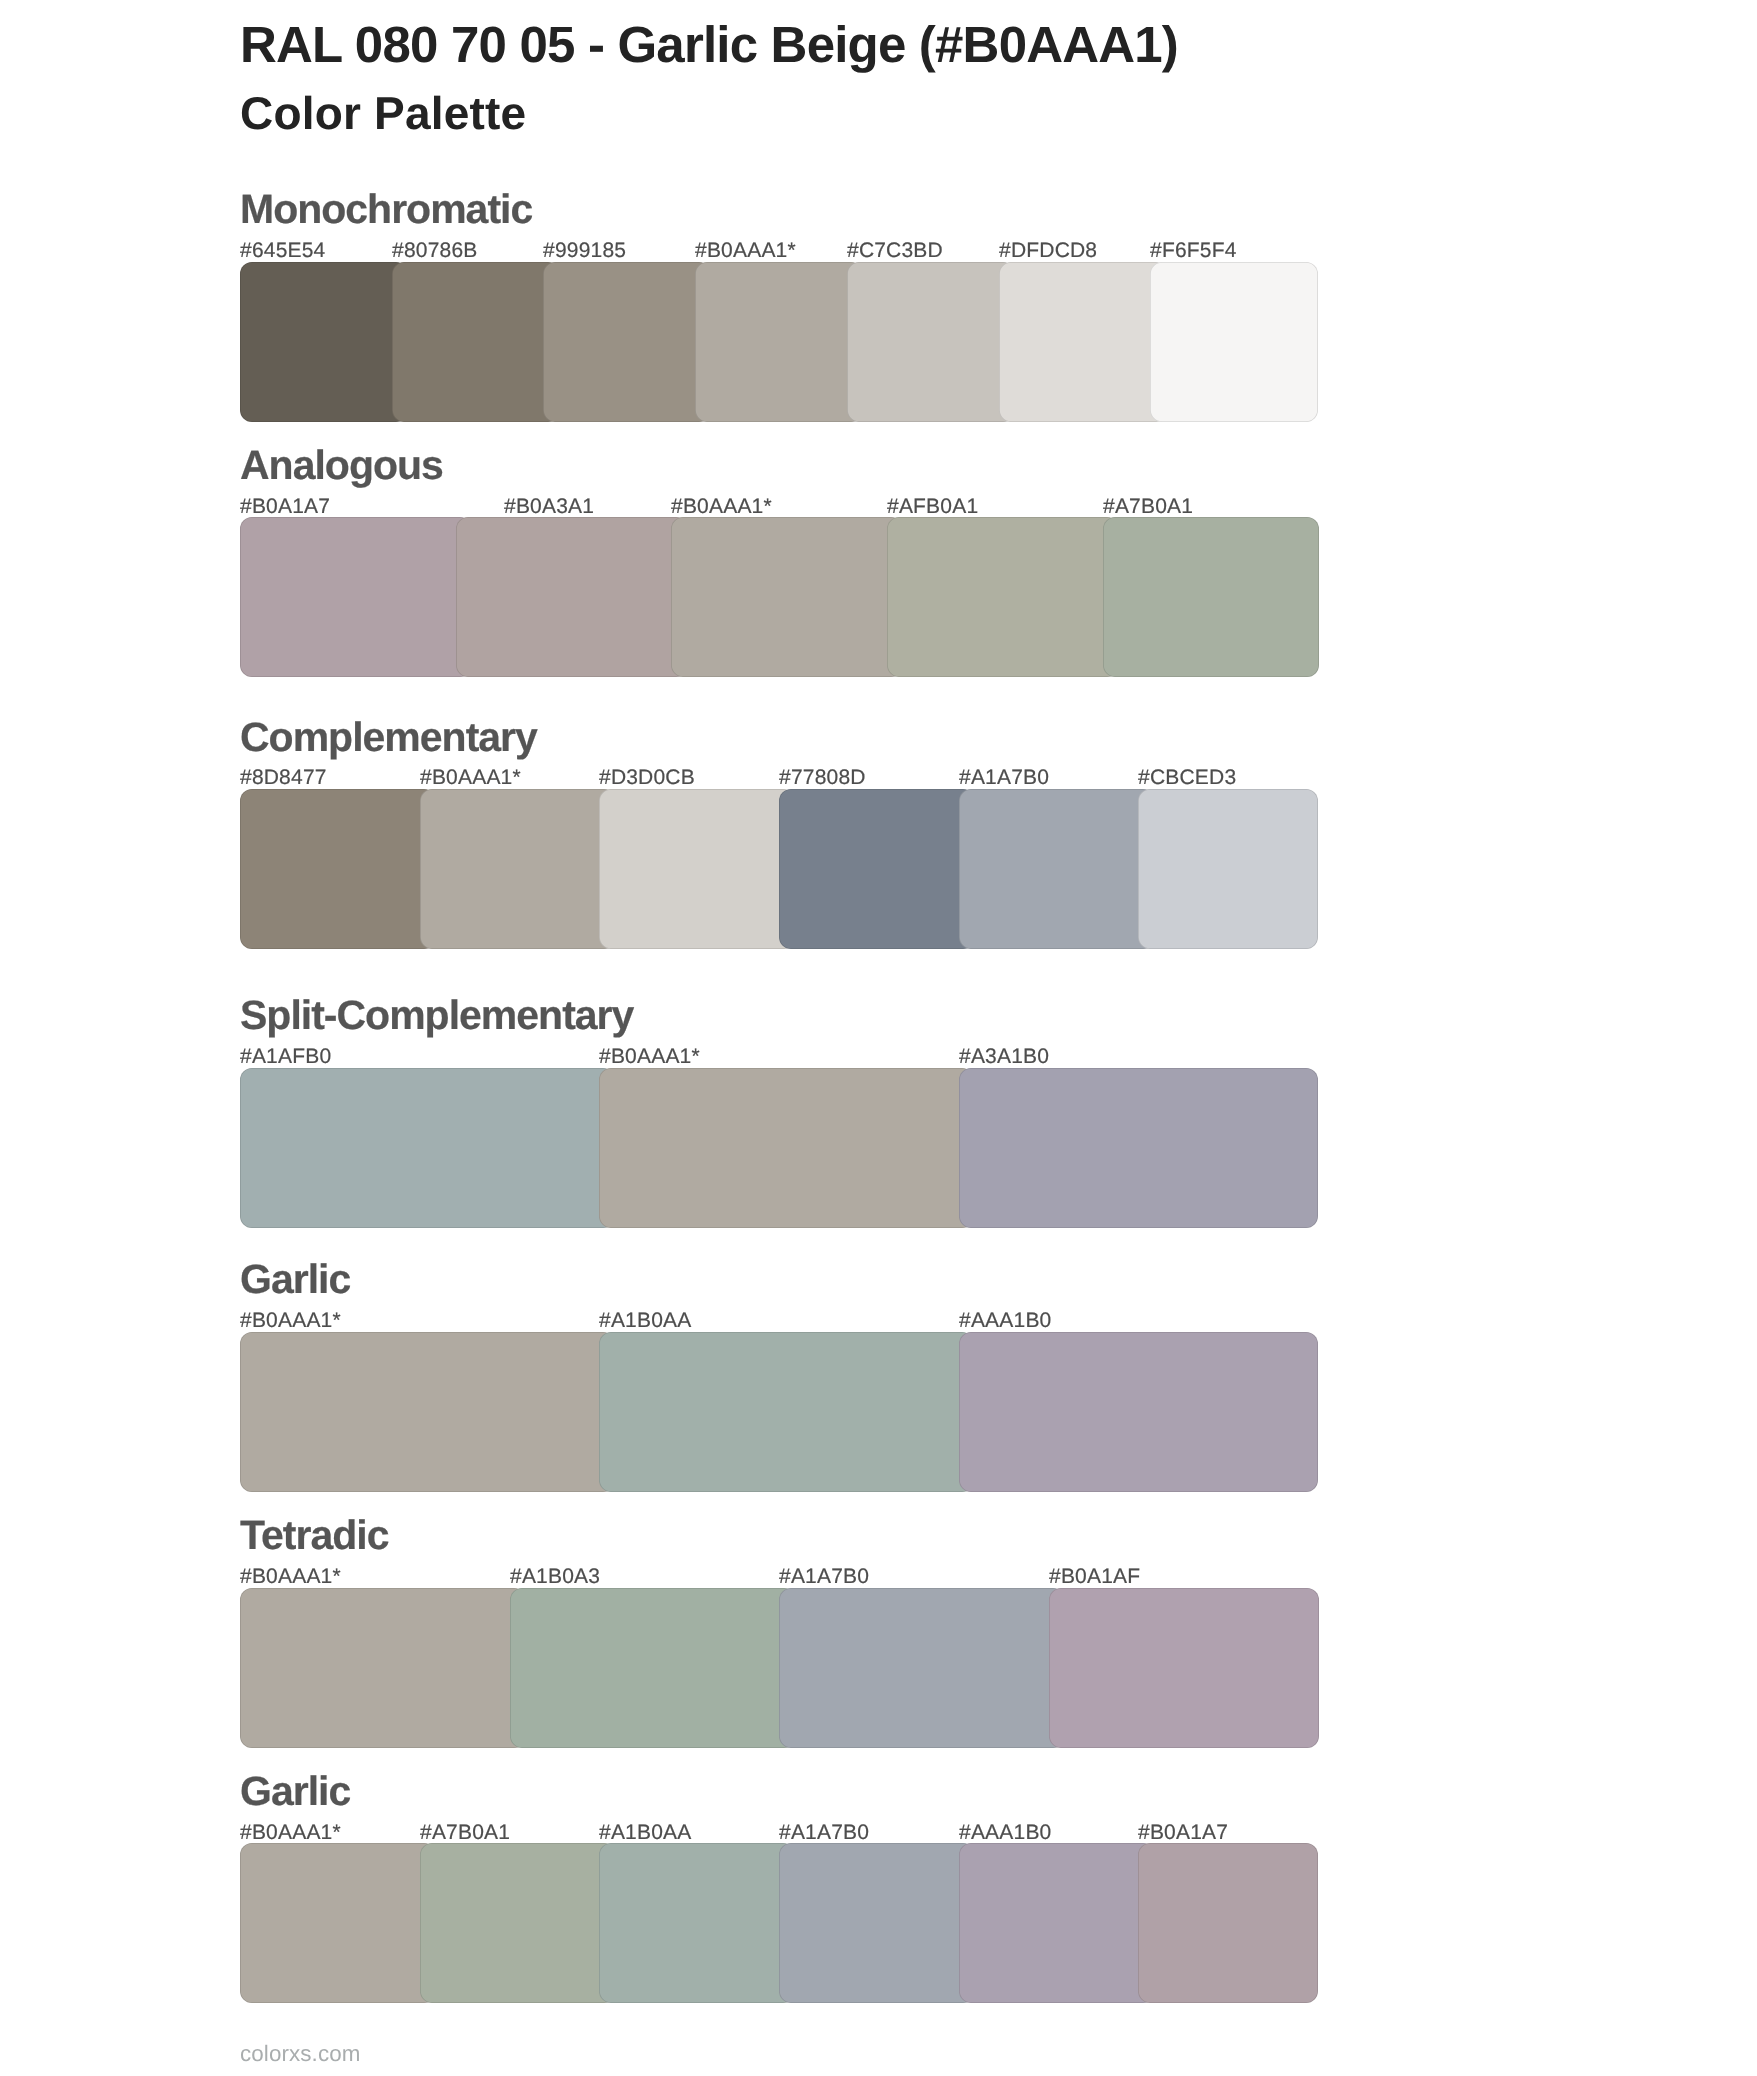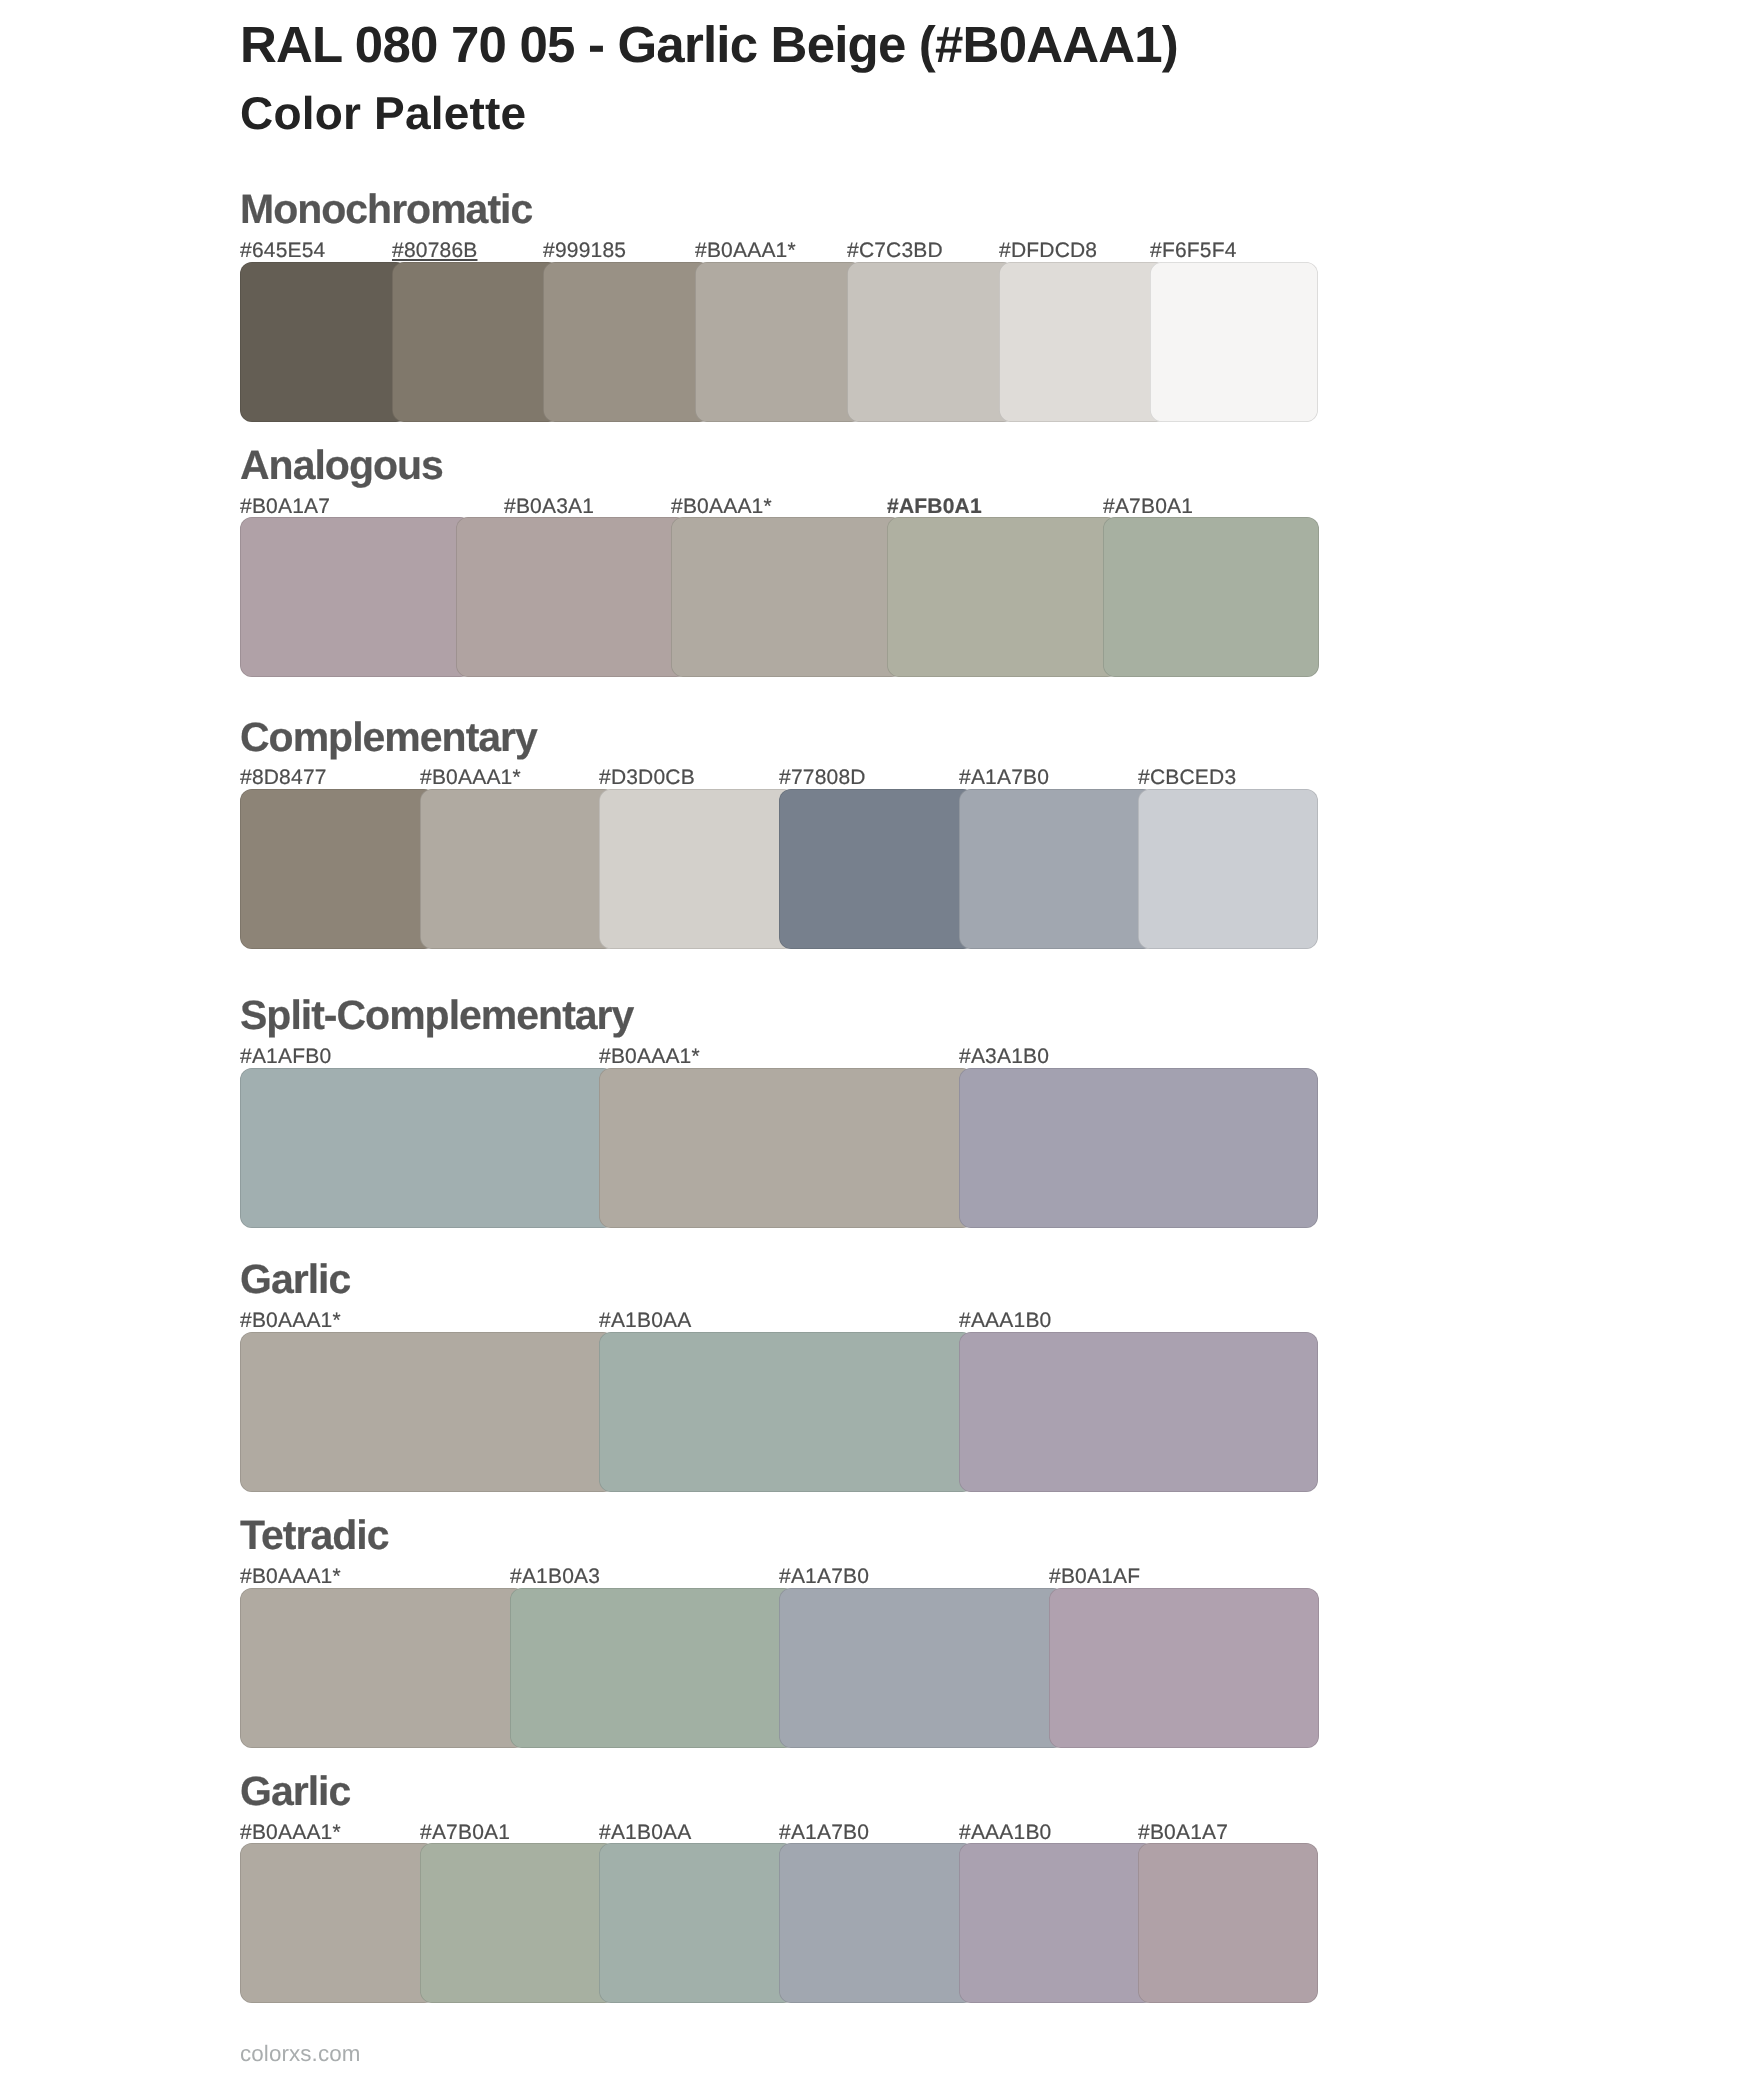--- a/index.html
+++ b/index.html
@@ -36,21 +36,21 @@
 <div id="page">
 
   <div class="txt" id="main-title">RAL 080 70 05 - Garlic Beige (#B0AAA1)</div>
   <div class="txt" id="sub-title">Color Palette</div>
 
   <div id="sections">
       <div class="section">
         <div class="txt sec-head" style="top: 189px;">Monochromatic</div>
         <div class="lbl-row" style="top: 240px;">
           <div class="txt lbl" style="left: 0px; text-align: right;">#645E54</div>
-          <div class="txt lbl" style="left: 152px; text-decoration: underline;">#80786B</div>
+          <div class="txt lbl" style="left: 152px;">#80786B</div>
           <div class="txt lbl" style="left: 303px;">#999185</div>
           <div class="txt lbl" style="left: 455px;">#B0AAA1*</div>
           <div class="txt lbl" style="left: 607px;">#C7C3BD</div>
           <div class="txt lbl" style="left: 759px;">#DFDCD8</div>
           <div class="txt lbl" style="left: 910px;">#F6F5F4</div>
         </div>
         <div class="strip" style="top: 262px;">
           <div class="sw" title="#645E54" style="left: 0px; width: 168px; z-index: 0; background: rgb(100, 94, 84);"></div>
           <div class="sw" title="#80786B" style="left: 152px; width: 168px; z-index: 1; background: rgb(128, 120, 107);"></div>
           <div class="sw" title="#999185" style="left: 303px; width: 168px; z-index: 2; background: rgb(153, 145, 133);"></div>
@@ -59,21 +59,21 @@
           <div class="sw" title="#DFDCD8" style="left: 759px; width: 168px; z-index: 5; background: rgb(223, 220, 216);"></div>
           <div class="sw" title="#F6F5F4" style="left: 910px; width: 168px; z-index: 6; background: rgb(246, 245, 244);"></div>
         </div>
       </div>
       <div class="section">
         <div class="txt sec-head" style="top: 445px;">Analogous</div>
         <div class="lbl-row" style="top: 496px;">
           <div class="txt lbl" style="left: 0px;">#B0A1A7</div>
           <div class="txt lbl" style="left: 216px; margin-left: 48px;">#B0A3A1</div>
           <div class="txt lbl" style="left: 431px;">#B0AAA1*</div>
-          <div class="txt lbl" style="left: 647px; font-weight: bold;">#AFB0A1</div>
+          <div class="txt lbl" style="left: 647px;">#AFB0A1</div>
           <div class="txt lbl" style="left: 863px;">#A7B0A1</div>
         </div>
         <div class="strip" style="top: 517px;">
           <div class="sw" title="#B0A1A7" style="left: 0px; width: 232px; z-index: 0; background: rgb(176, 161, 167);"></div>
           <div class="sw" title="#B0A3A1" style="left: 216px; width: 232px; z-index: 1; background: rgb(176, 163, 161);"></div>
           <div class="sw" title="#B0AAA1*" style="left: 431px; width: 232px; z-index: 2; background: rgb(176, 170, 161);"></div>
           <div class="sw" title="#AFB0A1" style="left: 647px; width: 232px; z-index: 3; background: rgb(175, 176, 161);"></div>
           <div class="sw" title="#A7B0A1" style="left: 863px; width: 216px; z-index: 4; background: rgb(167, 176, 161);"></div>
         </div>
       </div>

